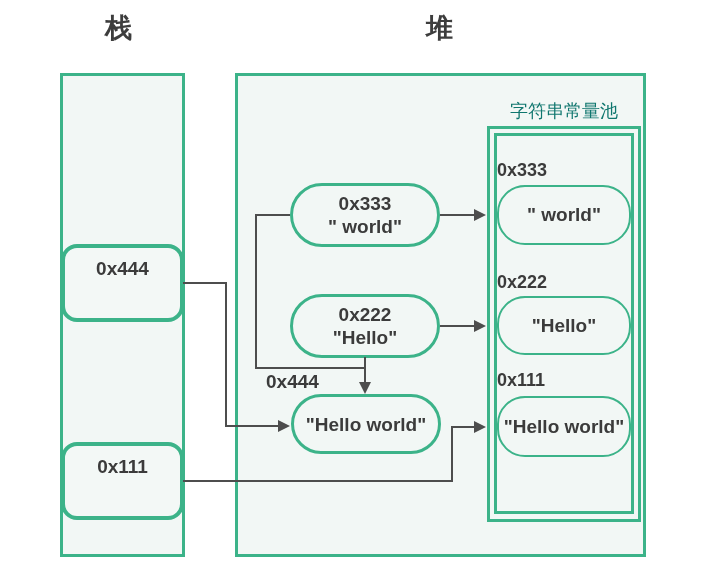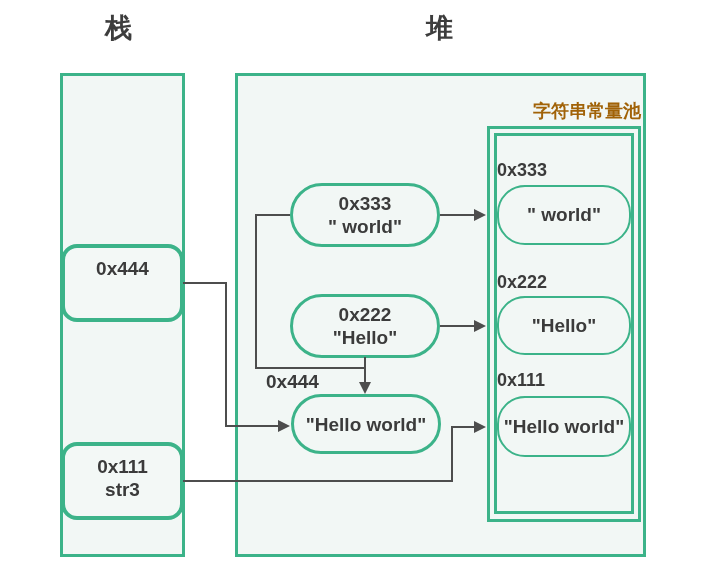--- a/index.html
+++ b/index.html
@@ -29,22 +29,22 @@
   }
   .pool-outer {
     position:absolute; left:487px; top:126px; width:154px; height:396px;
     border:3px solid #3cb389; background:#f2f7f5; box-sizing:border-box;
   }
   .pool-inner {
     position:absolute; left:494px; top:133px; width:140px; height:381px;
     border:3px solid #3cb389; background:#f2f7f5; box-sizing:border-box;
   }
   .pool-label {
-    position:absolute; left:487px; top:99px; width:154px; text-align:right;
-    color:#a16207; font-weight:bold; font-size:18px;
+    position:absolute; left:487px; top:99px; width:154px; text-align:center;
+    color:#0f766e; font-weight:normal; font-size:18px;
   }
   .addr-label {
     position:absolute; font-weight:bold; font-size:18px; color:#3b3b3b;
     white-space:nowrap;
   }
   .pool-box {
     position:absolute; background:#f2f7f5; border:2px solid #3cb389;
     border-radius:28px; box-sizing:border-box; display:flex;
     align-items:center; justify-content:center;
     font-weight:bold; font-size:19px; text-align:center;
@@ -75,21 +75,20 @@
   <div class="title" style="left:105px; top:10px;">栈</div>
   <div class="title" style="left:426px; top:10px;">堆</div>
 
   <div class="panel" style="left:60px; top:73px; width:125px; height:484px;"></div>
 
   <div class="frame" style="left:61px; top:244px; width:123px; height:78px;">
     <div>0x444</div>
   </div>
   <div class="frame" style="left:61px; top:442px; width:123px; height:78px;">
     <div>0x111</div>
-    <div>str3</div>
   </div>
 
   <div class="panel" style="left:235px; top:73px; width:411px; height:484px;"></div>
 
   <div class="pool-label">字符串常量池</div>
   <div class="pool-outer"></div>
   <div class="pool-inner"></div>
 
   <div class="addr-label" style="left:497px; top:160px;">0x333</div>
   <div class="pool-box" style="left:497px; top:185px; width:134px; height:60px;">

